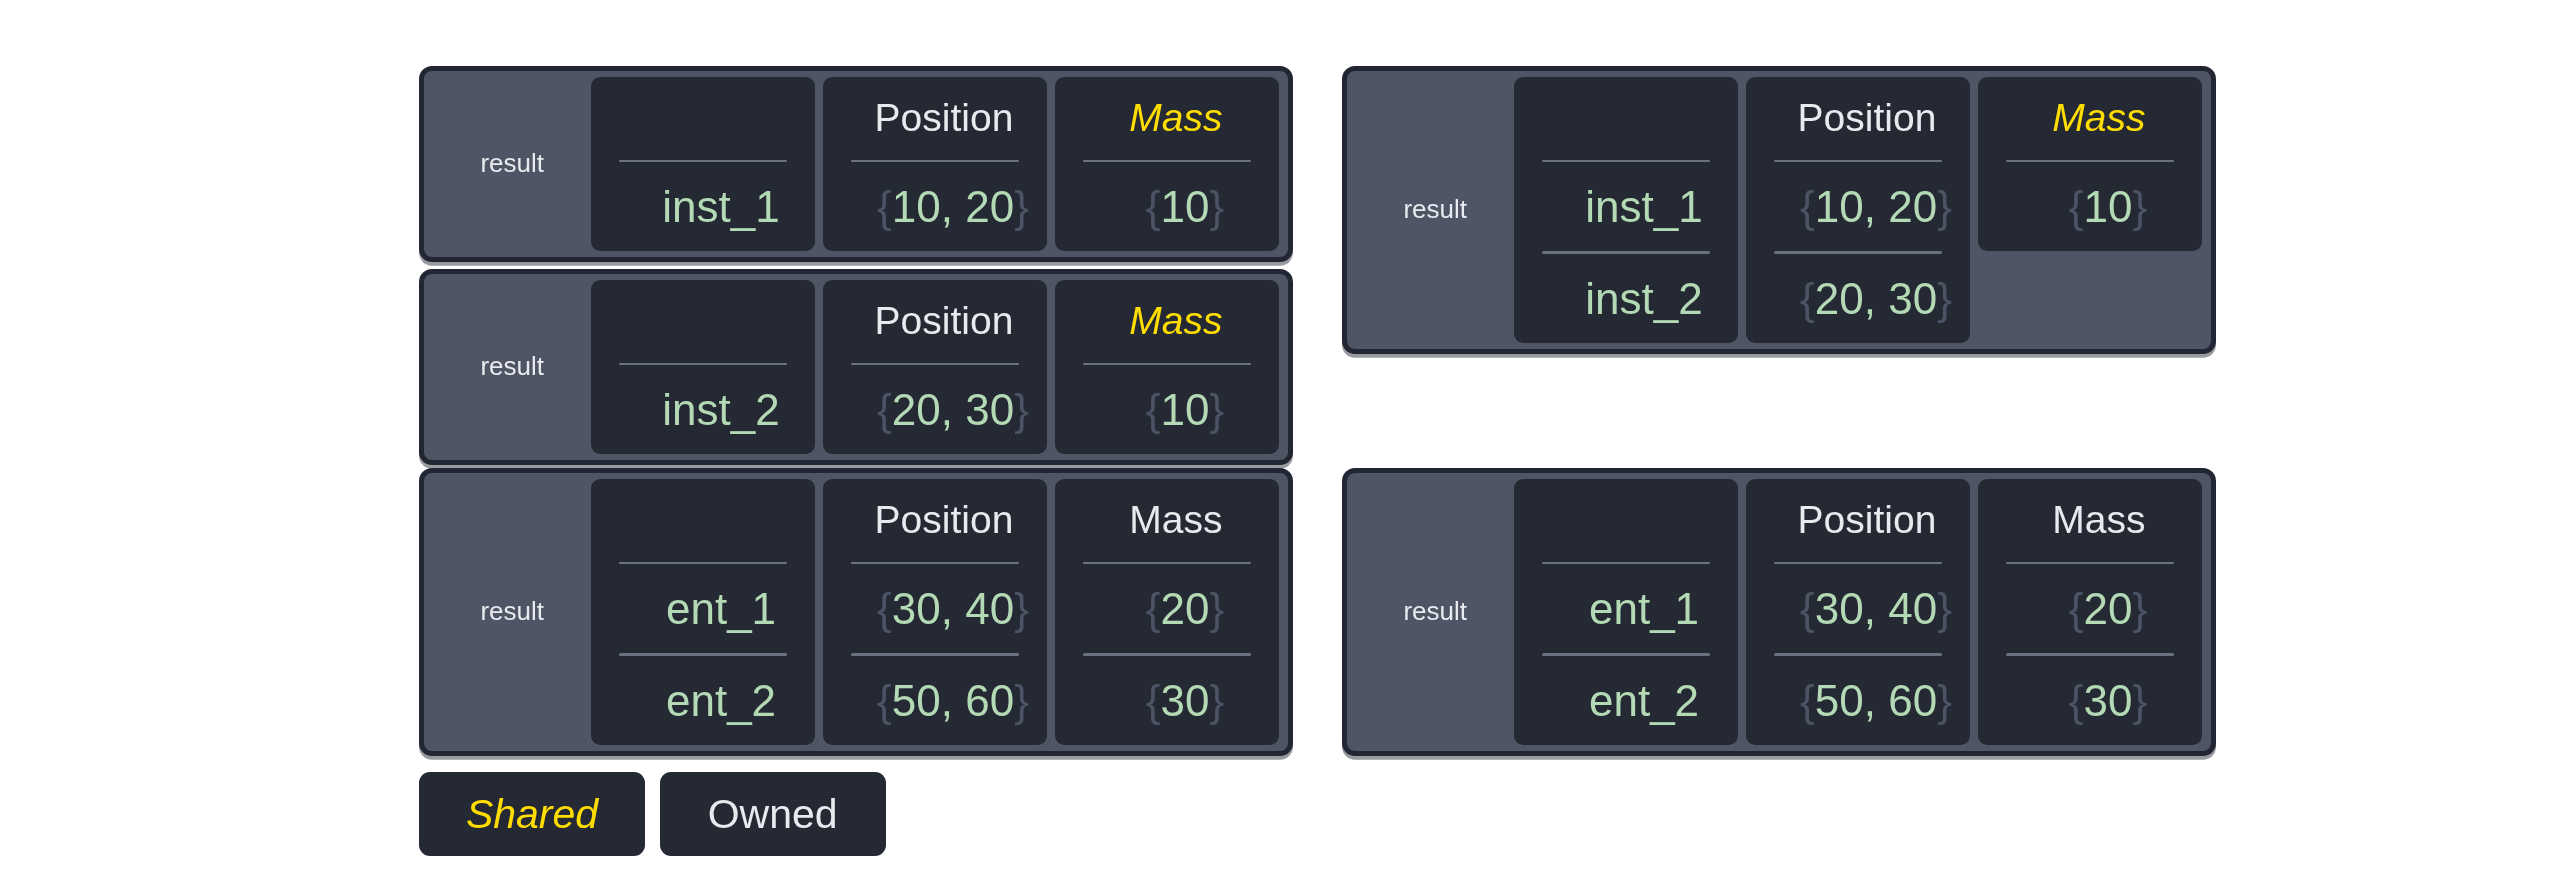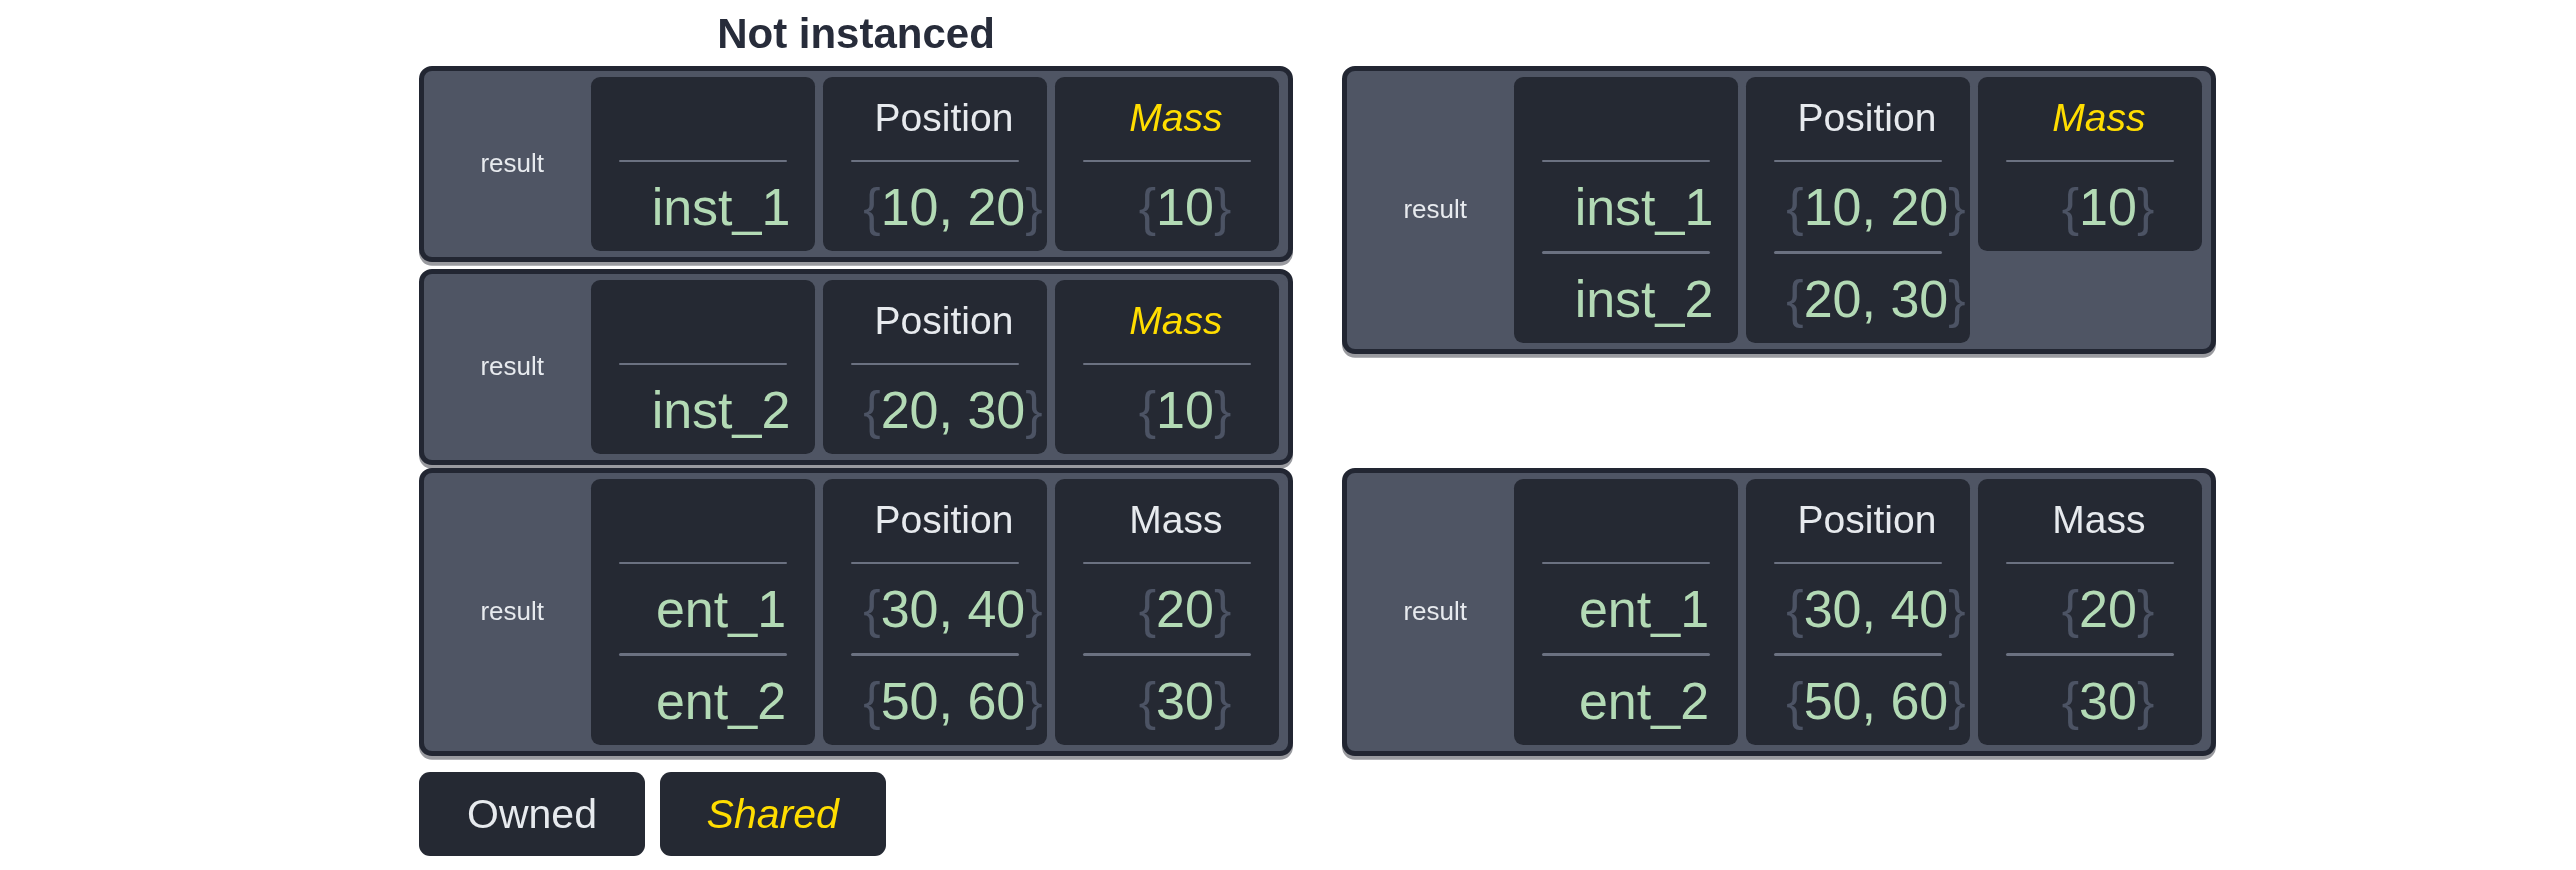--- a/index.html
+++ b/index.html
@@ -43,38 +43,37 @@
     height:83px;display:flex;align-items:center;justify-content:center;
     font-size:39px;color:var(--text-light,#e7eaee);padding-left:18px;
   }
   .cell-header.shared{color:var(--shared-yellow,#ffdd00);font-style:italic}
   .cell-div{
     flex:0 0 auto;height:2.8px;margin:0 27.5px;border-radius:1.8px;
     background:var(--divider-gray,#6b7181);
   }
   .cell-row{
     height:89px;display:flex;align-items:center;justify-content:center;
-    font-size:52px;color:var(--value-green,#b3dab5);white-space:pre;padding-left:36px;
+    font-size:44px;color:var(--value-green,#b3dab5);white-space:pre;padding-left:36px;
   }
   .brace{color:var(--brace-gray,#4c5364)}
   .legend{position:absolute;left:419px;top:772px;display:flex;gap:14.7px}
   .legend-item{
     box-sizing:border-box;min-width:226px;height:84px;padding:0 27.5px;
     background:var(--cell-bg,#252933);border-radius:11px;
     display:flex;align-items:center;justify-content:center;
     font-size:41px;color:var(--text-light,#e7eaee);
   }
   .legend-item.shared{color:var(--shared-yellow,#ffdd00);font-style:italic}
 </style>
 </head>
 <body>
 
 <main id="diagram">
     <section class="diagram-col col-0">
-      <h2 class="col-title">Not instanced</h2>
       <div class="box slot-0">
         <div class="box-label">result</div>
         <div class="cells">
           <div class="cellwrap">
             <div class="cell">
               <div class="cell-header"></div>
               <div class="cell-div"></div>
               <div class="cell-row">inst_1</div>
             </div>
           </div>
@@ -211,21 +210,21 @@
               <div class="cell-div"></div>
               <div class="cell-row"><span class="brace">{</span><span class="val">20</span><span class="brace">}</span></div>
               <div class="cell-div"></div>
               <div class="cell-row"><span class="brace">{</span><span class="val">30</span><span class="brace">}</span></div>
             </div>
           </div>
         </div>
       </div>
     </section>
     <div class="legend">
+      <div class="legend-item shared">
+        <span>Shared</span>
+      </div>
       <div class="legend-item">
         <span>Owned</span>
-      </div>
-      <div class="legend-item shared">
-        <span>Shared</span>
       </div>
     </div>
   </main>
 
 
 </body></html>

